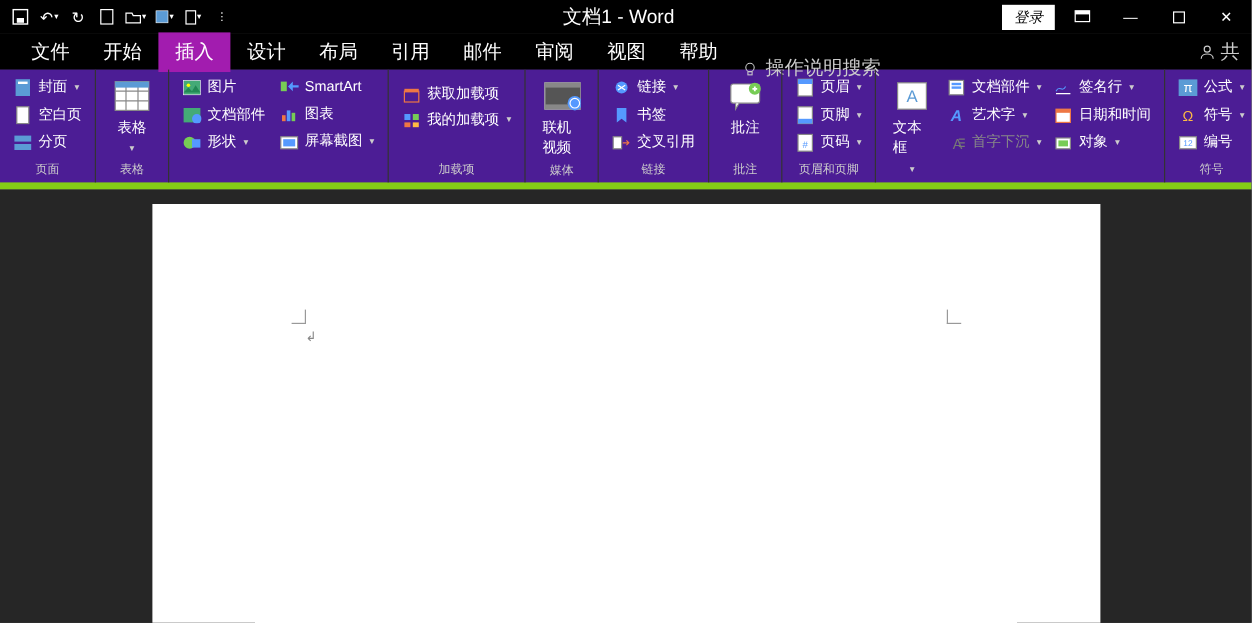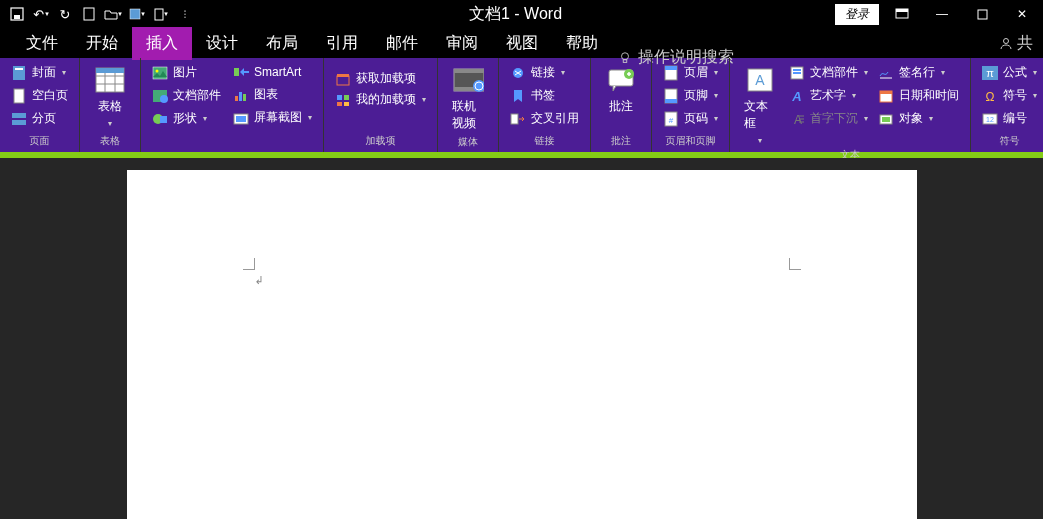--- a/index.html
+++ b/index.html
@@ -461,21 +461,20 @@
               <svg width="14" height="14">
                 <rect x="1" y="3" width="12" height="9" fill="#fff" stroke="#888"></rect>
                 <rect x="3" y="5" width="8" height="5" fill="#7c5"></rect>
               </svg>
             </span>
             <span>对象</span>
             <span class="dd">▾</span>
           </div>
       </div>
     </div>
-    <div class="group-label">文本</div>
   </div>
 
   <div class="group" style="border-right:none">
     <div class="group-body">
       <div class="stack">
         <div class="cmd">
             <span class="ic">
               <svg width="16" height="14">
                 <rect width="16" height="14" fill="#5b9bd5"></rect>
                 <text x="8" y="11" font-size="11" text-anchor="middle" fill="#fff">π</text>

